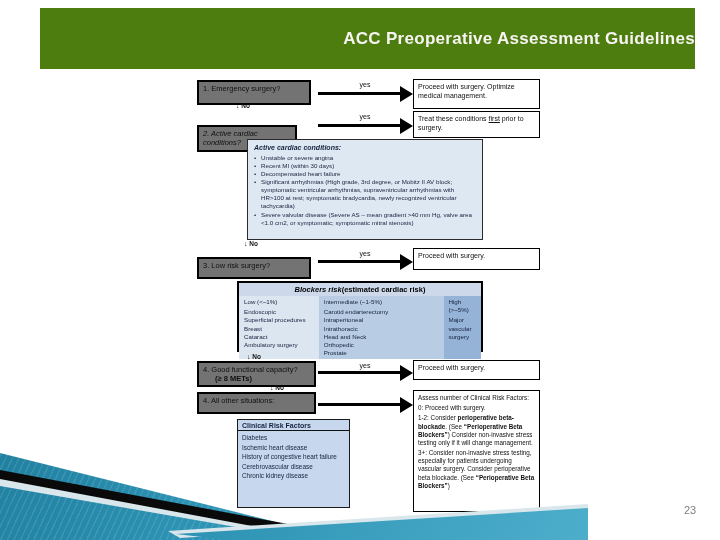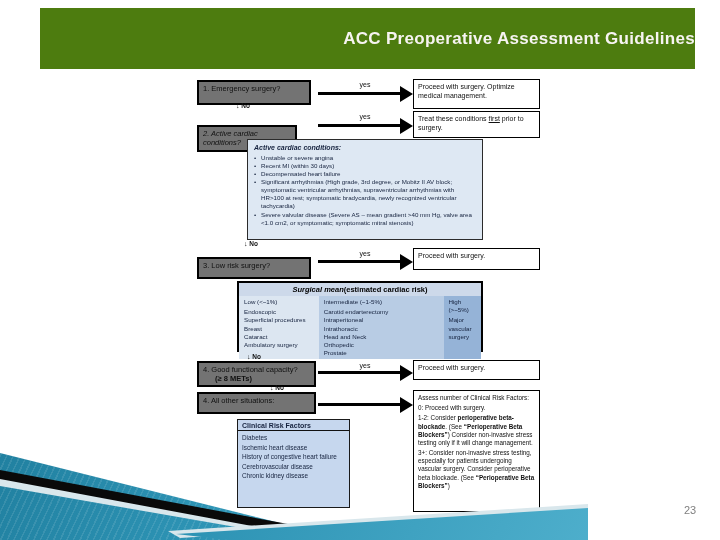--- a/index.html
+++ b/index.html
@@ -142,21 +142,21 @@
   <span>3.  Low risk surgery?</span>
 </div>
 <div class="abs yes-label" style="left:345px;top:250px;">yes</div>
 <div class="abs harrow" style="left:318px;top:260px;width:82px;"></div>
 <div class="abs abox" style="left:413px;top:248px;width:127px;height:22px;">
   <span>Proceed with surgery.</span>
 </div>
 
 <div class="abs risk-table" style="left:237px;top:281px;width:246px;height:71px;">
   <div class="risk-header">
-    <span class="ti">Surgical mean</span>
+    <span class="ti">Blockers risk</span>
       <span class="tr"> (estimated cardiac risk)</span>
   </div>
   <div class="risk-cols">
     <div class="risk-col col-low">
       <div class="col-head">Low (&lt;~1%)</div>
       <div>
           <div>Endoscopic</div>
           <div>Superficial procedures</div>
           <div>Breast</div>
           <div>Cataract</div>

